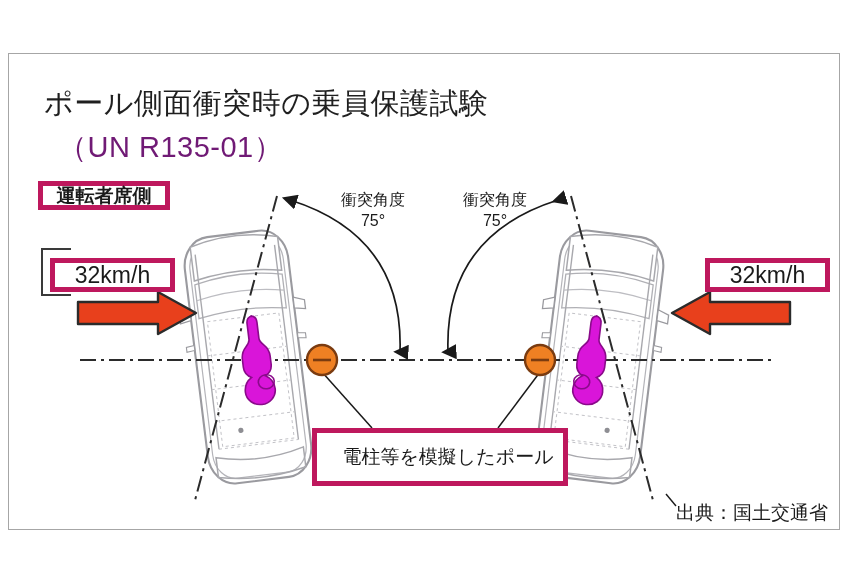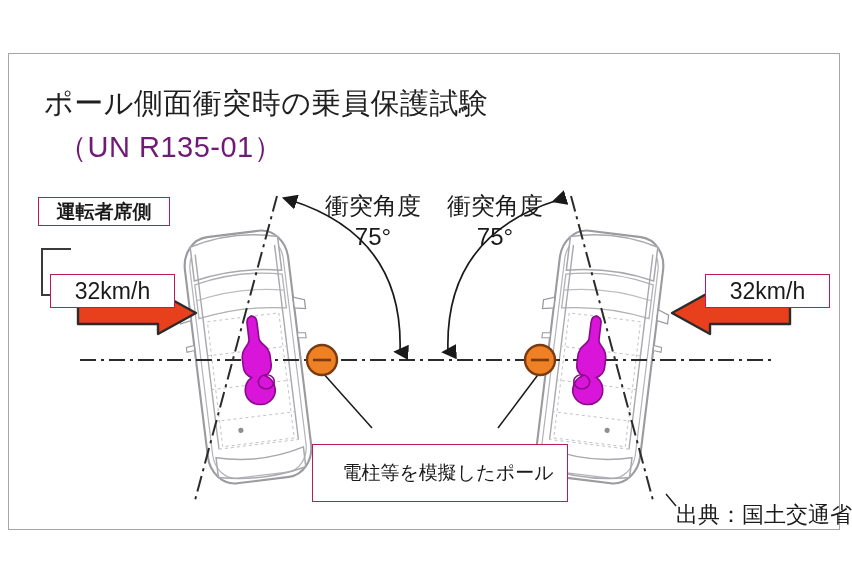--- a/index.html
+++ b/index.html
@@ -11,42 +11,42 @@
   #frame{position:absolute;left:8px;top:53px;width:832px;height:477px;
          border:1px solid #a6a6a6;box-sizing:border-box;background:#fff;}
 
   
   #title-1{position:absolute;left:44px;top:84px;font-size:29px;letter-spacing:.5px;
            white-space:nowrap;color:#1f1f1f;}
   #title-2{position:absolute;left:58px;top:128px;font-size:29px;letter-spacing:.5px;
            white-space:nowrap;color:#701a75;}
 
   
-  .boxlabel{position:absolute;border:1px solid #be185d;background:#fff;
+  .boxlabel{position:absolute;border:5px solid #be185d;background:#fff;
             box-sizing:border-box;display:flex;align-items:center;justify-content:center;
-            white-space:nowrap;margin-top:16px;}
+            white-space:nowrap;}
   #lbl-driver{left:38px;top:181px;width:132px;height:29px;font-size:19px;font-weight:bold;}
   #lbl-pass{left:686px;top:181px;width:108px;height:29px;font-size:19px;font-weight:bold;}
   #spd-left{left:50px;top:258px;width:125px;height:34px;font-size:23px;}
   #spd-right{left:705px;top:258px;width:125px;height:34px;font-size:23px;}
   #pole-callout{left:312px;top:428px;width:256px;height:58px;font-size:19px;
                 flex-direction:column;line-height:1.35;padding-left:16px;}
 
   
   #spd-bracket{position:absolute;left:41px;top:248px;width:30px;height:48px;
                border-left:2px solid #3a3a3a;border-top:2px solid #3a3a3a;
                border-bottom:2px solid #3a3a3a;box-sizing:border-box;}
 
   
-  .ang{position:absolute;text-align:center;font-size:24px;line-height:1.3;white-space:nowrap;}
+  .ang{position:absolute;text-align:center;font-size:16px;line-height:1.3;white-space:nowrap;}
   #ang-left{left:318px;top:190px;width:110px;}
   #ang-right{left:440px;top:190px;width:110px;}
 
   
-  #source{position:absolute;left:676px;top:500px;font-size:22px;white-space:nowrap;}
+  #source{position:absolute;left:676px;top:500px;font-size:19px;white-space:nowrap;}
 
   
   svg.layer{position:absolute;left:0;top:0;width:852px;height:568px;overflow:visible;}
   svg.layer *{vector-effect:non-scaling-stroke;}
 </style>
 </head>
 <body>
 
 <div id="stage">
 

